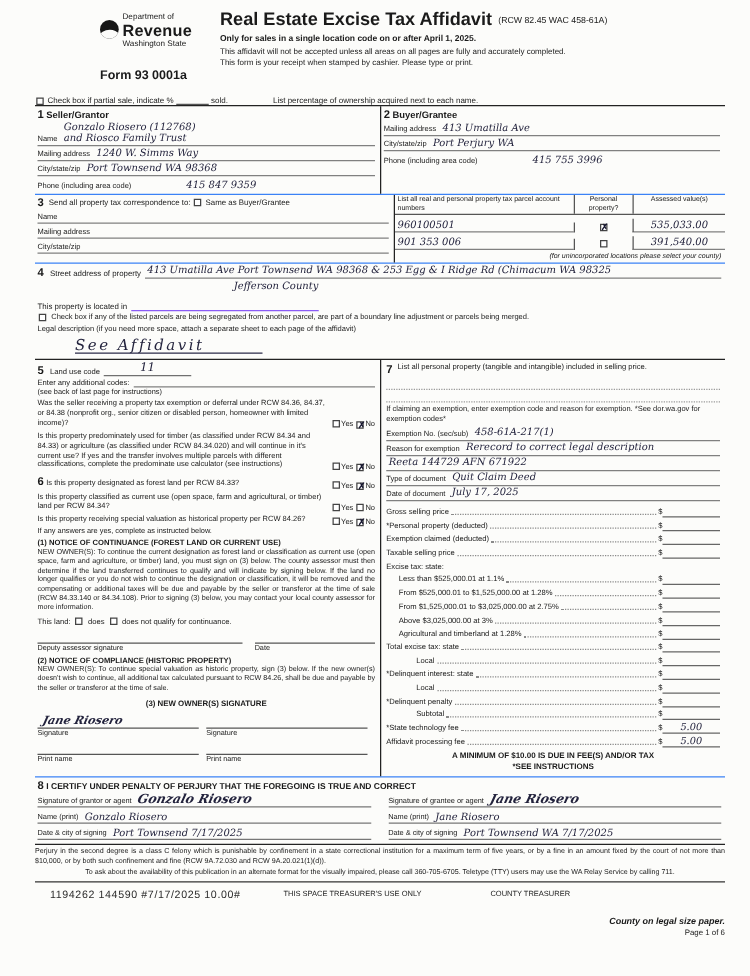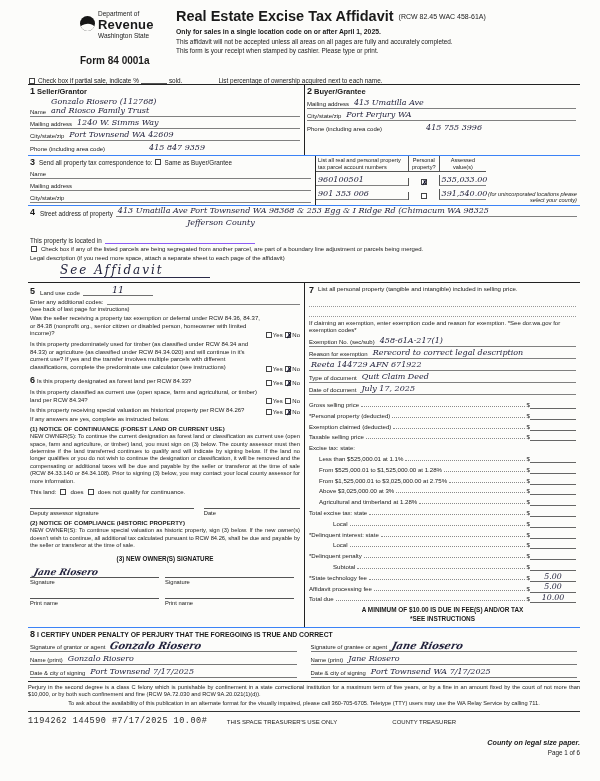--- a/index.html
+++ b/index.html
@@ -46,21 +46,21 @@
   .sec-head { font-size:7.5px; margin-bottom:1px; }
   .fld { display:flex; align-items:flex-end; gap:3px; border-bottom:1px solid #808080; min-height:12px; }
   .fld.nb { border-bottom:none;gap:42px; }
   .fld .lbl { font-size:6px; white-space:nowrap; padding-bottom:1px; }
   .fld .val { flex:1; padding:0 2px 1px; }
   .fld.nm { min-height:20px; }
   .fld.nm .val { display:flex; flex-direction:column; }
 
   
   .s3l { width:52%; padding:1px 4px 2px 2px; }
-  .s3r { width:48%; border-left:1px solid #222; display:flex; flex-direction:row; }
+  .s3r { width:48%; border-left:1px solid #222; display:flex; flex-direction:column; }
   .s3-intro { display:flex; align-items:center; gap:2px; font-size:6.3px; flex-wrap:nowrap; white-space:nowrap; }
   .ptable { font-size:5.6px; }
   .pt-head, .pt-row { display:flex; }
   .pt-c1 { width:54%; padding:1px 2px; } .pt-c2 { width:18%; text-align:center; padding:1px 1px; border-left:1px solid #555; }
   .pt-c3 { width:28%; text-align:center; padding:1px 2px; border-left:1px solid #555; }
   .pt-head { border-bottom:1px solid #555; line-height:1.2; }
   .pt-row { align-items:flex-end; height:14px; }
   .pt-row .pt-c1, .pt-row .pt-c3 { border-bottom:1px solid #808080; }
   .pt-row .hw { font-size:8px; }
   .county-note { font-style:italic; font-size:5.6px; text-align:right; padding:2px 3px 2px 0; margin-top:auto; }
@@ -126,21 +126,21 @@
   .s8col { width:50%; }
   .s8row { display:flex; align-items:flex-end; gap:3px; border-bottom:1px solid #777; min-height:13px; }
   .s8row .lbl { font-size:5.9px; white-space:nowrap; padding-bottom:1px; }
   .s8row .val { flex:1; padding:0 2px 0; }
 
   
   .foot { padding-top:2px; }
   .perjury { font-size:5.7px; line-height:1.3; text-align:justify; }
   .access { font-size:5.7px; line-height:1.3; text-align:center; margin-top:2px; border-bottom:1px solid #333; padding-bottom:3px; }
   .foot-row { position:relative; height:16px; margin-top:4px; }
-  .stamp { position:absolute; left:0; top:0; font-family:Liberation Mono, monospace; font-size:8.5px; letter-spacing:0.5px; color:#2b2b2b; }
+  .stamp { position:absolute; left:12px; top:0; font-family:Liberation Sans, sans-serif; font-size:8.5px; letter-spacing:0.5px; color:#2b2b2b; }
   .tsu { position:absolute; left:36%; top:3px; font-size:6px; }
   .ctr { position:absolute; left:66%; top:3px; font-size:6px; }
   .print-note { text-align:right; margin-top:6px; }
   .pn1 { font-weight:bold; font-style:italic; font-size:7.2px; }
   .pn2 { font-size:6.3px; margin-top:2px; }
 </style>
 </head>
 <body>
 
 <div class="page">
@@ -148,21 +148,21 @@
 
   <div class="hd">
     <div class="logo">
       <span class="logo-circle"></span>
       <span>
         <div class="dept-of">Department of</div>
         <div class="rev">Revenue</div>
         <div class="wast">Washington State</div>
       </span>
     </div>
-    <div class="formno">Form 84 0001a</div>
+    <div class="formno">Form 93 0001a</div>
     <div class="title-blk">
       <div class="ttl-row">
         <span class="ttl">Real Estate Excise Tax Affidavit</span>
         <span class="rcw">(RCW 82.45 WAC 458-61A)</span>
       </div>
       <div class="notices">
         <div class="notice1">Only for sales in a single location code on or after April 1, 2025.</div>
         <div>This affidavit will not be accepted unless all areas on all pages are fully and accurately completed.</div>
         <div>This form is your receipt when stamped by cashier. Please type or print.</div>
       </div>
@@ -188,21 +188,21 @@
                 <span class="hw">Gonzalo Riosero (112768)</span>
           <span class="hw">and Riosco Family Trust</span>
               </span>
         </div>
         <div class="fld">
           <span class="lbl">Mailing address</span>
           <span class="val"><span class="hw">1240 W. Simms Way</span></span>
         </div>
         <div class="fld">
           <span class="lbl">City/state/zip</span>
-          <span class="val"><span class="hw">Port Townsend WA 42609</span></span>
+          <span class="val"><span class="hw">Port Townsend WA 98368</span></span>
         </div>
         <div class="fld nb">
           <span class="lbl">Phone (including area code)</span>
           <span class="val"><span class="hw">415 847 9359</span></span>
         </div>
       </section>
       <section class="half">
         <div class="sec-head"><span class="secnum">2</span><span class="b">Buyer/Grantee</span></div>
         <div class="fld">
           <span class="lbl">Mailing address</span>
@@ -522,26 +522,20 @@
               <span class="tl-value hw">5.00</span>
             </div>
 
             <div class="tax-line st-normal">
               <span class="tl-label">Affidavit processing fee</span>
               <span class="tl-leader"></span>
               <span class="tl-dollar">$</span>
               <span class="tl-value hw">5.00</span>
             </div>
 
-            <div class="tax-line st-normal">
-              <span class="tl-label">Total due</span>
-              <span class="tl-leader"></span>
-              <span class="tl-dollar">$</span>
-              <span class="tl-value hw">10.00</span>
-            </div>
           </div>
 
         <div class="min-note">
           <div>A MINIMUM OF $10.00 IS DUE IN FEE(S) AND/OR TAX</div>
           <div>*SEE INSTRUCTIONS</div>
         </div>
       </div>
     </div>
 
     <section class="s8">

